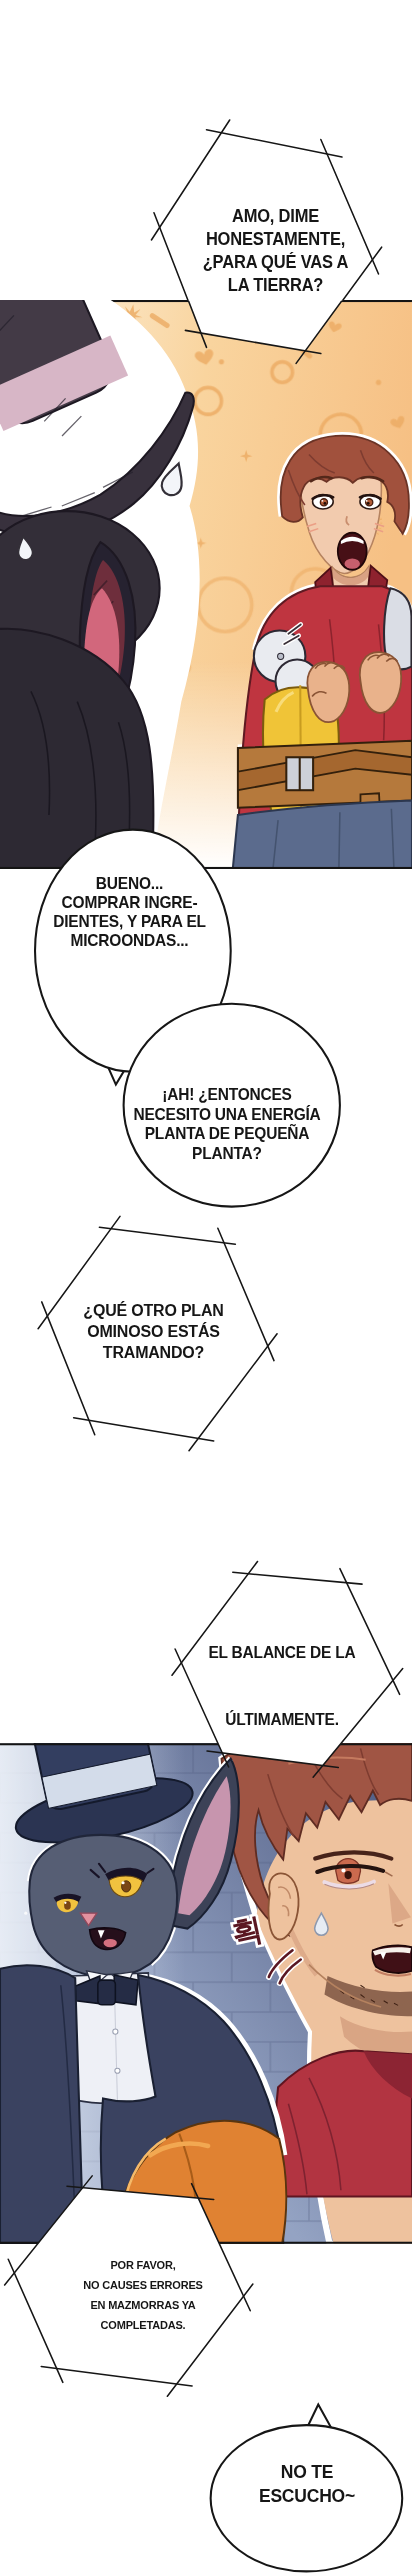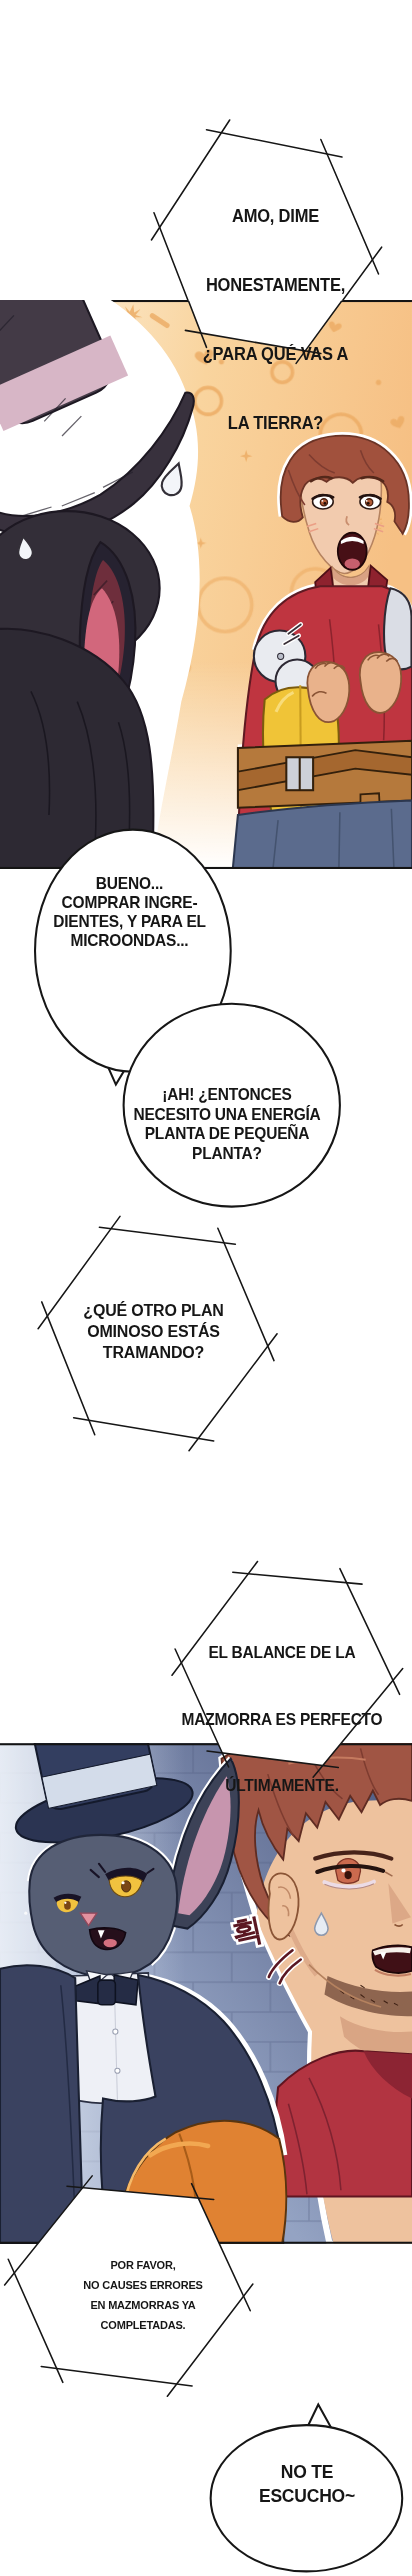--- a/index.html
+++ b/index.html
@@ -4,21 +4,21 @@
 <style>
   html,body{margin:0;padding:0;background:#ffffff;}
   #page{position:relative;width:412px;height:2576px;background:#fff;overflow:hidden;
         font-family:"Liberation Sans",sans-serif;}
   .panel{position:absolute;left:0;display:block;}
   .overlay{position:absolute;left:0;top:0;display:block;}
   
   .bt{position:absolute;display:flex;flex-direction:column;align-items:center;
       font-weight:700;color:var(--ink,#161616);text-align:center;letter-spacing:-0.2px;}
   .bt div{white-space:nowrap;transform:scaleY(1.06);}
-  .bt1{left:193px;top:205px;width:165px;font-size:16.5px;line-height:23px;gap:46px;}
+  .bt1{left:193px;top:205px;width:165px;font-size:16.5px;line-height:23px;}
   .bt2{left:37px;top:874px;width:185px;font-size:15.5px;line-height:19px;}
   .bt3{left:119px;top:1045px;width:216px;font-size:15.5px;line-height:19.6px;margin-top:40px;}
   .bt4{left:61px;top:1300px;width:185px;font-size:16px;line-height:21px;justify-content:space-between;}
   .bt5{left:174px;top:1643px;width:216px;font-size:15.5px;line-height:20.6px;gap:46px;}
   .bt6{left:40px;top:2255px;width:206px;font-size:11px;line-height:20px;}
   .bt7{left:240px;top:2460px;width:134px;font-size:17.5px;line-height:24px;}
   
   .hx{fill:var(--bubble-fill,#fff);}
   .he{stroke:var(--ink,#161616);stroke-width:3;stroke-linecap:round;fill:none;}
   .bb{fill:var(--bubble-fill,#fff);stroke:var(--ink,#161616);stroke-width:4;}
@@ -395,21 +395,20 @@
     <div>PLANTA DE PEQUEÑA</div>
     <div>PLANTA?</div>
   </div>
   <div class="bt bt4">
     <div>¿QUÉ OTRO PLAN</div>
     <div>OMINOSO ESTÁS</div>
     <div>TRAMANDO?</div>
   </div>
   <div class="bt bt5">
     <div>EL BALANCE DE LA</div>
-    <div>MAZMORRA ES PERFECTO</div>
     <div>ÚLTIMAMENTE.</div>
   </div>
   <div class="bt bt6">
     <div>POR FAVOR,</div>
     <div>NO CAUSES ERRORES</div>
     <div>EN MAZMORRAS YA</div>
     <div>COMPLETADAS.</div>
   </div>
   <div class="bt bt7">
     <div>NO TE</div>

